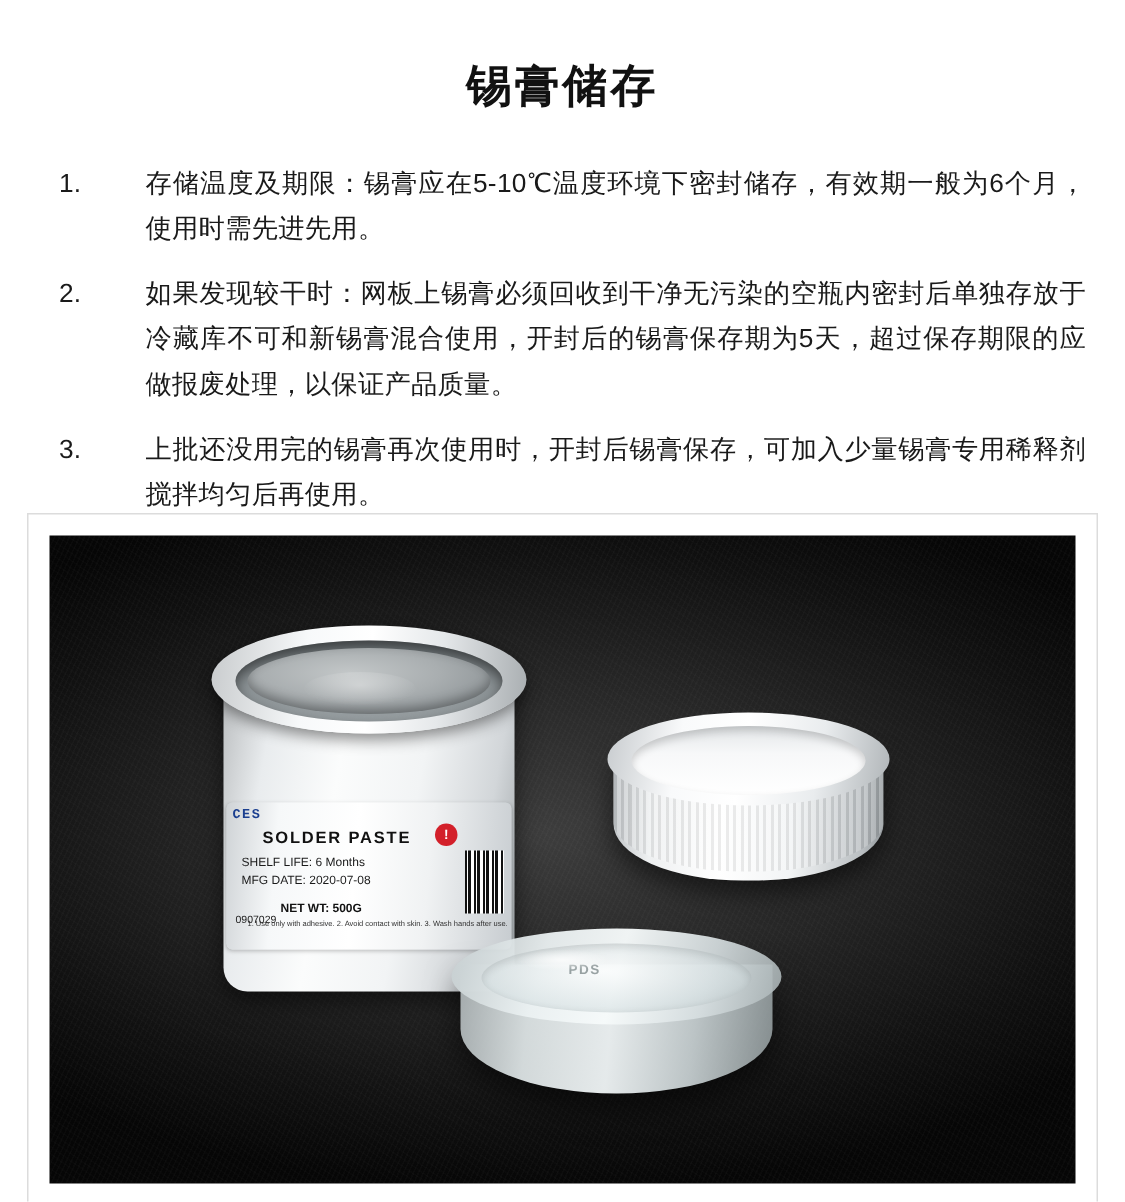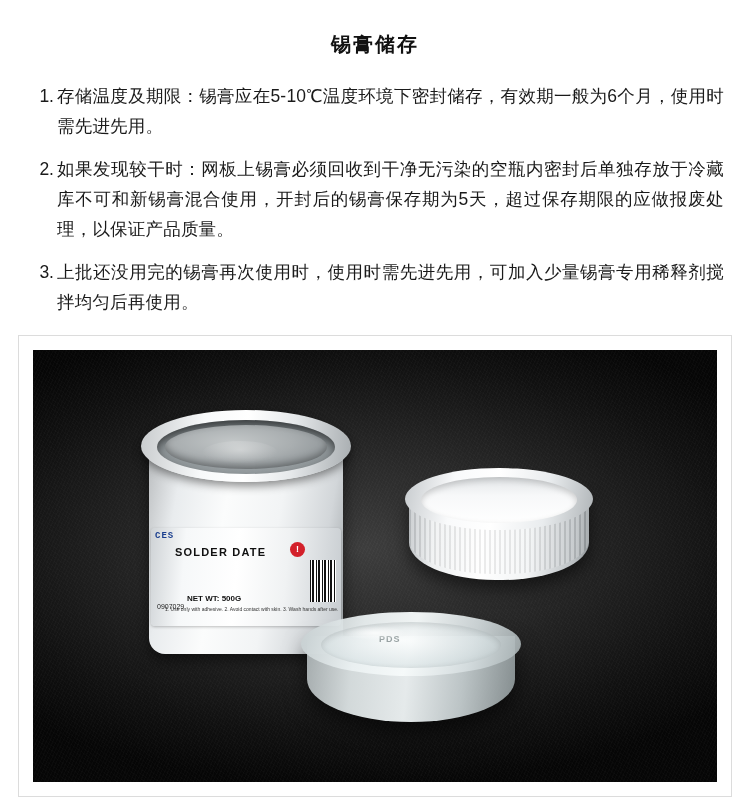--- a/index.html
+++ b/index.html
@@ -16,21 +16,21 @@
   }
   .page {
     width: 750px;
     height: 801px;
     position: relative;
     background: #ffffff;
     box-sizing: border-box;
   }
   .title {
     text-align: center;
-    font-size: 20px;
+    font-size: 30px;
     font-weight: bold;
     letter-spacing: 2px;
     color: #111111;
     padding-top: 18px;
     padding-bottom: 10px;
     line-height: 1.3;
   }
   .list {
     margin: 0;
     padding: 0 26px 0 24px;
@@ -50,20 +50,21 @@
     text-align: right;
     padding-right: 3px;
     font-size: 17.5px;
     line-height: 1.72;
     color: #1a1a1a;
   }
   .item-text {
     flex: 1 1 auto;
     text-align: justify;
     letter-spacing: 0.2px;
+    margin-left: 40px;
   }
   .photo-frame {
     position: absolute;
     left: 18px;
     top: 322px;
     width: 714px;
     height: 462px;
     background: #ffffff;
     border: 1px solid #dcdcdc;
     box-sizing: border-box;
@@ -349,40 +350,44 @@
     <li class="list-item">
       <span class="item-num">1.</span>
       <span class="item-text">存储温度及期限：锡膏应在5-10℃温度环境下密封储存，有效期一般为6个月，使用时需先进先用。</span>
     </li>
     <li class="list-item">
       <span class="item-num">2.</span>
       <span class="item-text">如果发现较干时：网板上锡膏必须回收到干净无污染的空瓶内密封后单独存放于冷藏库不可和新锡膏混合使用，开封后的锡膏保存期为5天，超过保存期限的应做报废处理，以保证产品质量。</span>
     </li>
     <li class="list-item">
       <span class="item-num">3.</span>
-      <span class="item-text">上批还没用完的锡膏再次使用时，使用时需先进先用，可加入少量锡膏专用稀释剂搅拌均匀后再使用。</span>
+      <span class="item-text">上批还没用完的锡膏再次使用时，开封后锡膏保存，可加入少量锡膏专用稀释剂搅拌均匀后再使用。</span>
     </li>
   </ul>
 
   <div class="photo-frame">
     <div class="photo">
       <div class="grain"></div>
 
       <span class="sr-only">打开的锡膏罐、白色螺旋盖与半透明内盖放置在黑色背景上</span>
 
       <div class="jar">
         <div class="jar-body"></div>
         <div class="jar-rim"></div>
         <div class="jar-inner"></div>
         <div class="jar-paste"></div>
         <div class="jar-paste-swirl"></div>
 
         <div class="label">
           <div class="label-brand">CES</div>
-          <div class="label-title">SOLDER DATE</div>
+          <div class="label-title">SOLDER PASTE</div>
+          <div class="label-lines">
+            <div>SHELF LIFE: 6 Months</div>
+            <div>MFG DATE: 2020-07-08</div>
+          </div>
           <div class="label-net">NET WT: 500G</div>
           <div class="label-redmark">!</div>
           <div class="label-barcode"></div>
           <div class="label-warn">1. Use only with adhesive.
 2. Avoid contact with skin.
 3. Wash hands after use.</div>
           <div class="label-code">0907029</div>
         </div>
       </div>
 

